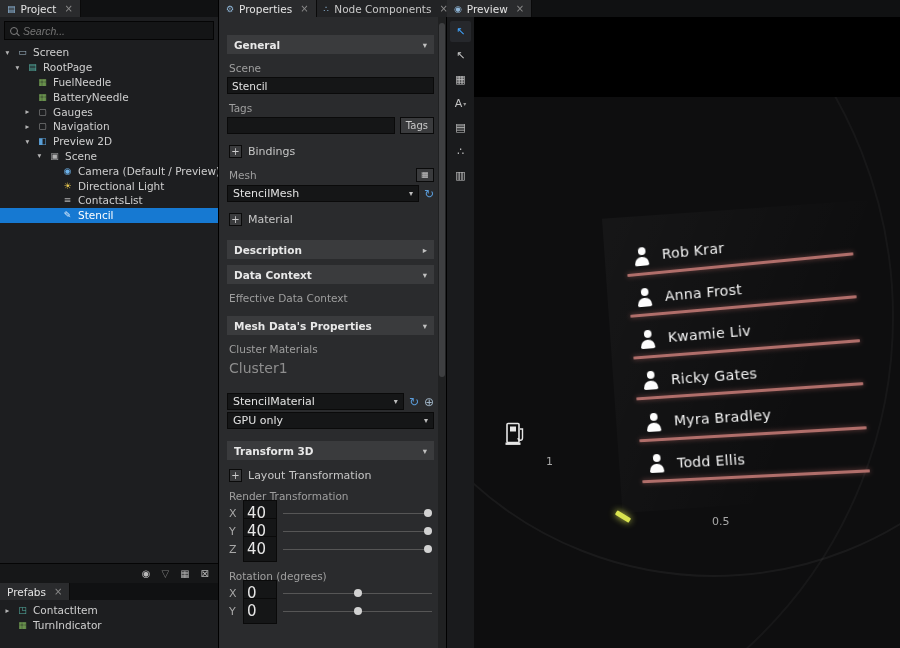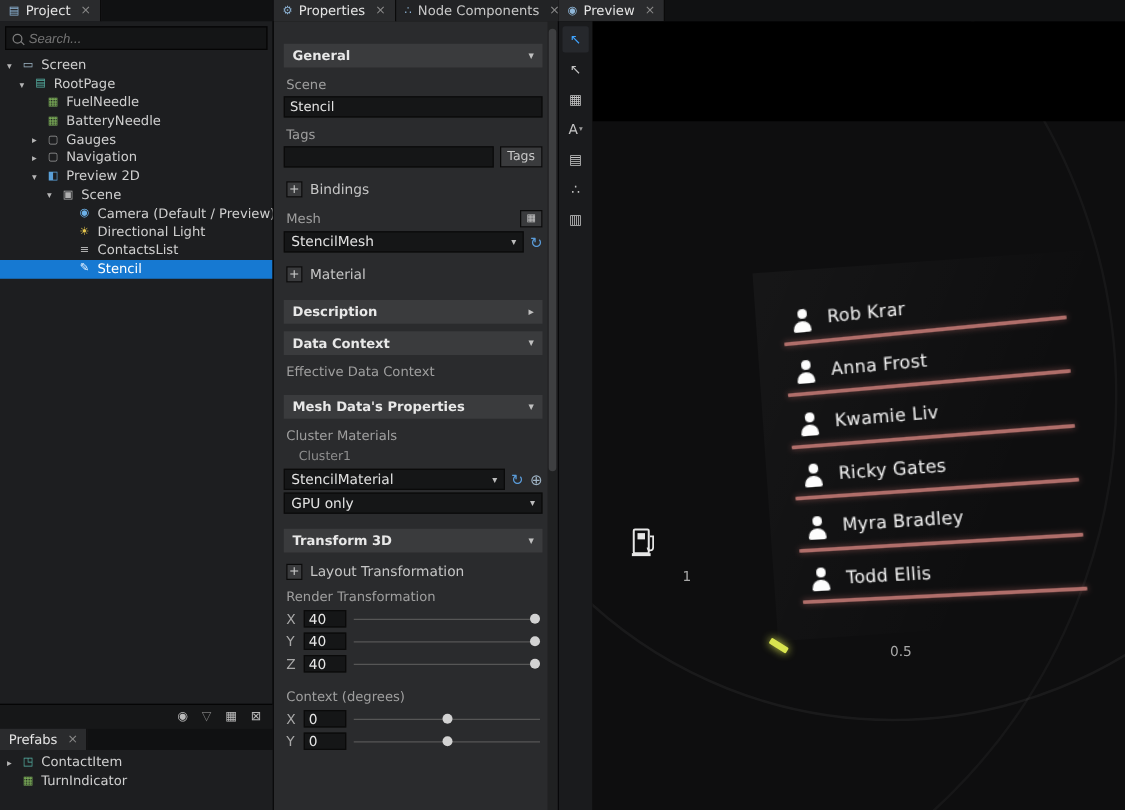--- a/index.html
+++ b/index.html
@@ -40,39 +40,39 @@
   
   .middle{position:absolute;left:219px;top:0;width:227px;height:648px;background:#2a2b2d;
     display:flex;flex-direction:column}
   .mcontent{flex:1;padding:0 12px 0 8px;overflow:hidden;position:relative}
   .scrollbar{position:absolute;right:0;top:17px;bottom:0;width:8px;background:#202122}
   .scrollthumb{position:absolute;left:1px;right:1px;top:1%;height:56%;background:#3e3f41;border-radius:3px}
   .sect{height:19px;background:#3a3b3d;display:flex;align-items:center;justify-content:space-between;
     padding:0 7px;font-weight:bold;color:#e8e8e8;font-size:10.5px;cursor:default}
   .sect .chev{font-size:8.5px;color:#c0c0c0;font-weight:normal}
   .flabel{color:#9f9f9f;margin:8px 2px 3px;font-size:10.5px}
-  .sublabel{color:#8e8e8e;margin:5px 12px 3px;font-size:10px}
+  .sublabel{color:#8e8e8e;margin:5px 2px 3px;font-size:14px}
   .tinput{width:100%;height:17px;background:#151617;border:1px solid #0a0a0a;color:#e2e2e2;
     font-size:10.5px;padding:0 4px;font-family:inherit;outline:none}
   .hrow{display:flex;align-items:center;gap:5px}
   .smallbtn{height:17px;background:#3a3b3d;border:1px solid #0a0a0a;color:#c8c8c8;
     font-size:10px;padding:0 5px;font-family:inherit}
   .plusrow{display:flex;align-items:center;gap:6px;margin:11px 2px 0;color:#c6c6c6}
   .plusbox{width:13px;height:13px;background:#3a3b3d;border:1px solid #0a0a0a;color:#cccccc;
     font-size:10px;line-height:11px;text-align:center;flex:none}
   .select{height:17px;background:#151617;border:1px solid #0a0a0a;display:flex;align-items:center;
     justify-content:space-between;padding:0 5px;color:#e2e2e2;flex:1;cursor:default}
   .select .dd{font-size:8px;color:#bdbdbd}
   .iconbtn{color:#5a9bd8;font-size:12px;flex:none;cursor:default}
   .meshbtn{width:18px;height:14px;background:#3a3b3d;border:1px solid #0a0a0a;color:#c8c8c8;
     font-size:8px;text-align:center;line-height:12px;flex:none}
   .srow{display:flex;align-items:center;gap:6px;margin:4px 2px;height:14px}
   .axis{width:8px;color:#a8a8a8;flex:none}
   .num{width:34px;height:14px;background:#151617;border:1px solid #0a0a0a;color:#e6e6e6;
-    font-size:11px;padding:0 3px;font-family:inherit;outline:none;flex:none}
+    font-size:15px;padding:12px 3px;font-family:inherit;outline:none;flex:none}
   .track{flex:1;height:13px;position:relative}
   .track::before{content:'';position:absolute;left:0;right:0;top:6px;height:1.5px;background:#565656}
   .thumb{position:absolute;top:2.5px;width:8px;height:8px;border-radius:50%;background:#d2d2d2;margin-left:-4px}
   .scalehead{display:flex;align-items:center;justify-content:space-between;margin:10px 2px 2px}
   .uniform{display:flex;align-items:center;gap:4px;color:#d8d8d8}
   .uniform .chk{color:#e8e8e8;font-size:10px}
 
   
   .right{position:absolute;left:447px;top:0;width:453px;height:648px;background:#0b0b0c;
     display:flex;flex-direction:column}
@@ -272,21 +272,21 @@
         <span class="chev glyph">▾</span>
       </div>
       <div class="flabel">Effective Data Context</div>
 
       <div class="sect" style="margin-top:12px">
         <span>Mesh Data's Properties</span>
         <span class="chev glyph">▾</span>
       </div>
       <div class="flabel">Cluster Materials</div>
       <div class="sublabel">Cluster1</div>
-      <div class="hrow" style="margin-top:4px">
+      <div class="hrow" style="margin-top:17px">
         <div class="select">
           <span>StencilMaterial</span>
           <span class="dd glyph">▾</span>
         </div>
         <span class="iconbtn glyph">↻</span>
         <span class="iconbtn glyph" style="color:#9fb3c4">⊕</span>
       </div>
       <div class="hrow" style="margin-top:2px">
         <div class="select">
           <span>GPU only</span>
@@ -320,21 +320,21 @@
           </div>
       </div>
       <div class="srow">
         <span class="axis">Z</span>
         <input class="num" value="40" style="">
         <div class="track">
             <div class="thumb" style="left:100%;margin-left:-8px"></div>
           </div>
       </div>
 
-      <div class="flabel" style="margin-top:14px">Context (degrees)</div>
+      <div class="flabel" style="margin-top:14px">Rotation (degrees)</div>
       <div class="srow">
         <span class="axis">X</span>
         <input class="num" value="0" style="">
         <div class="track">
             <div class="thumb" style="left:50%"></div>
           </div>
       </div>
       <div class="srow">
         <span class="axis">Y</span>
         <input class="num" value="0" style="">

